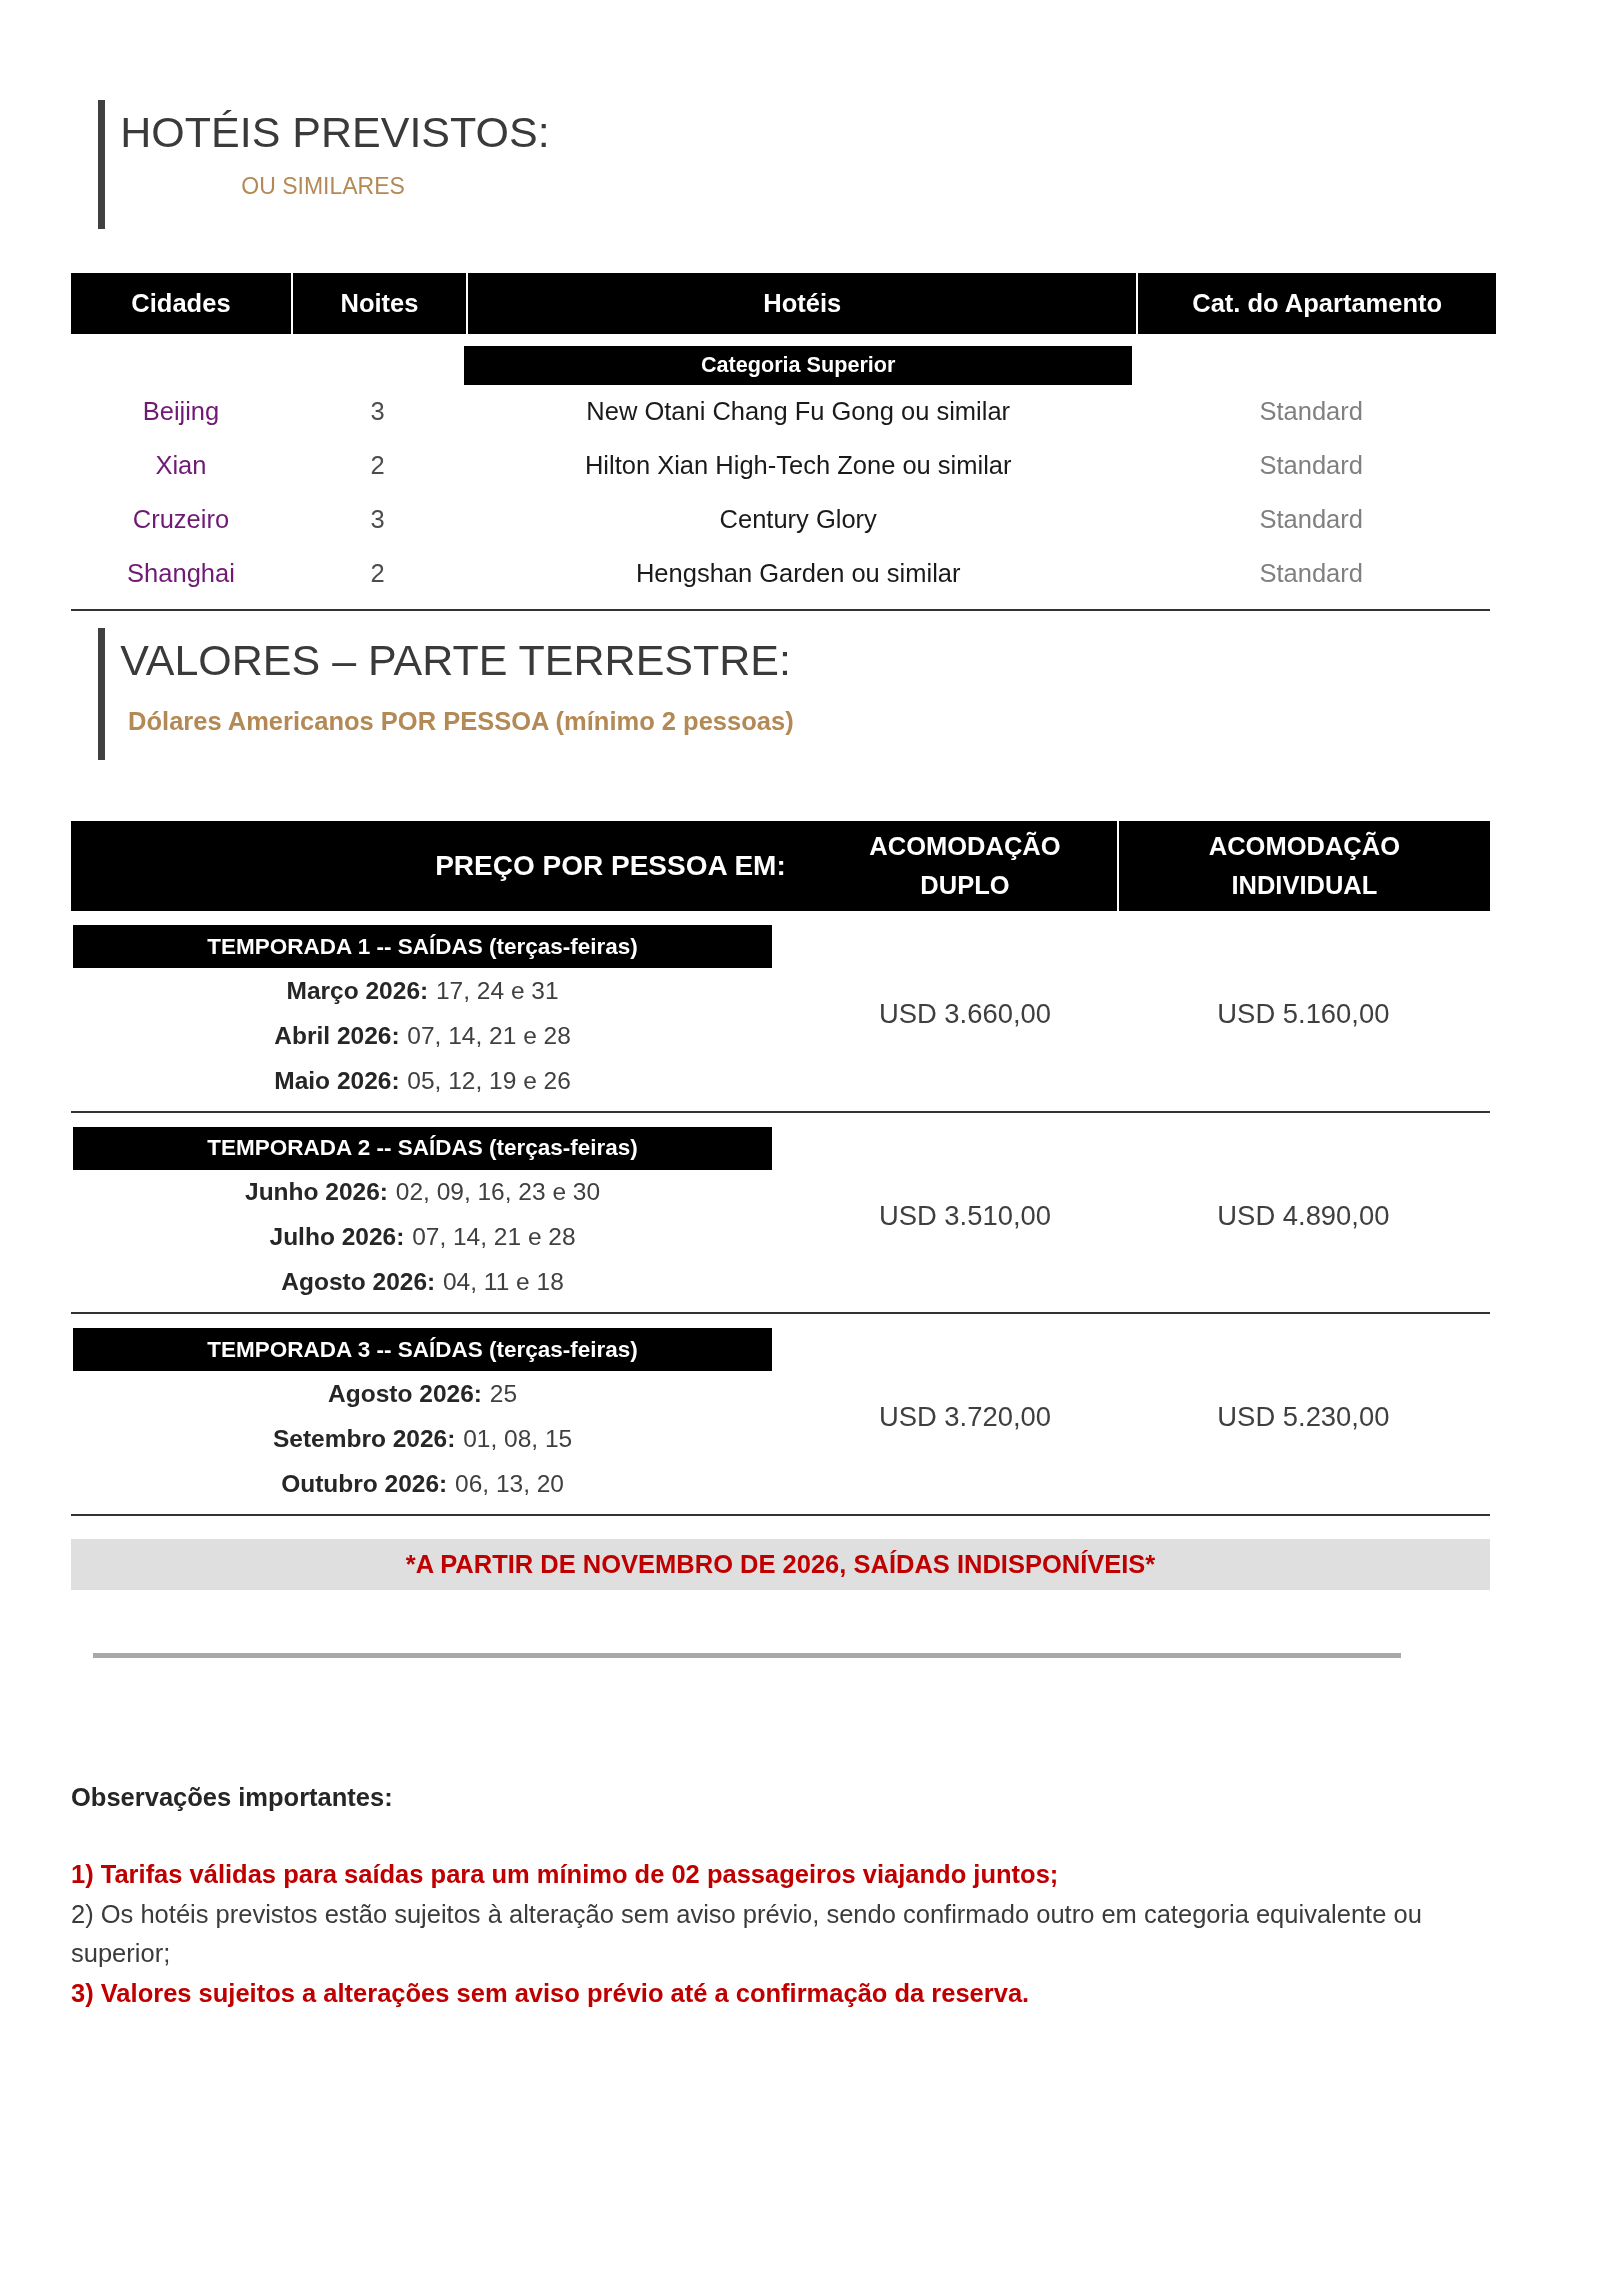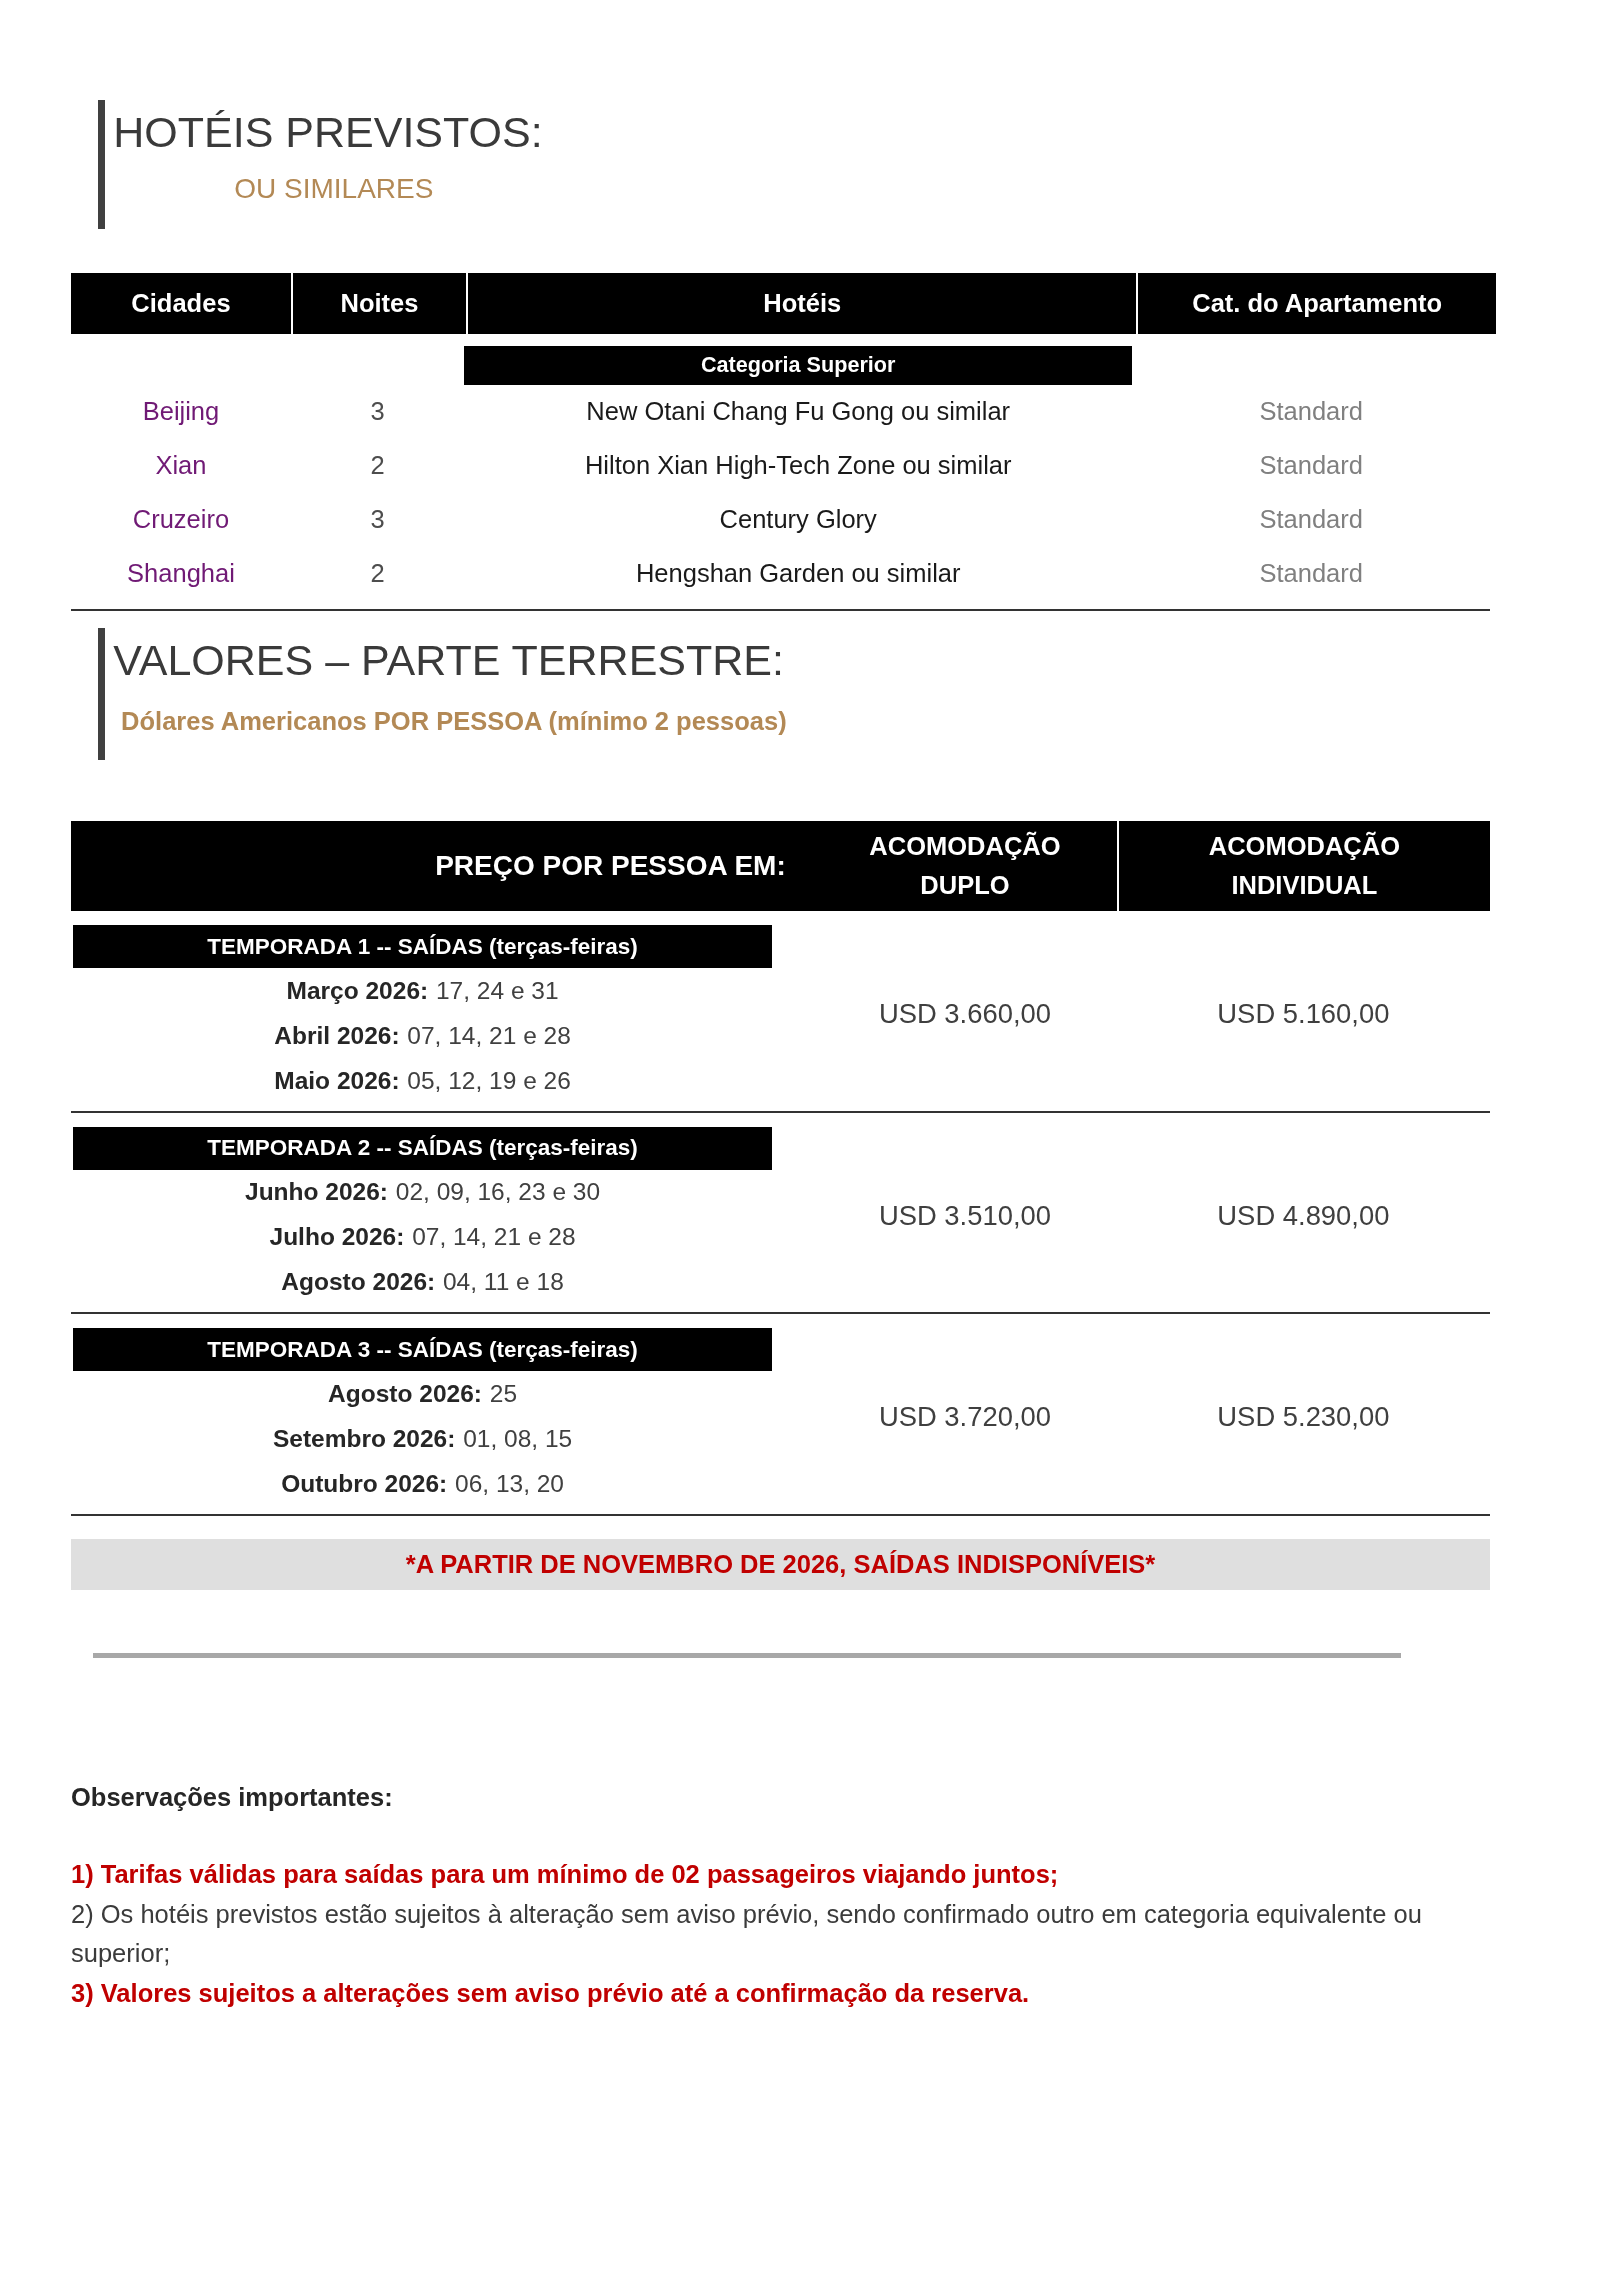--- a/index.html
+++ b/index.html
@@ -14,32 +14,32 @@
   }
   .page {
     width: 1419px;
     margin-left: 71px;
     padding-top: 100px;
   }
 
   
   .section-header { display: flex; margin-left: 27.4px; }
   .vbar { width: 6.9px; background: #404040; flex: 0 0 6.9px; }
-  .sh-body { padding-left: 8px; }
+  .sh-body { padding-left: 15px; }
   .sh-title {
     font-size: 43px;
     font-weight: normal;
     color: #3a3a3a;
     letter-spacing: 0px;
     line-height: 1.15;
     padding-top: 7.8px;
   }
   .sh1 { min-height: 129px; }
   .sh1 .sh-sub {
-    font-size: 28px;
+    font-size: 23px;
     color: #b38955;
     margin-top: 15.7px;
     margin-left: 121px;
     padding-bottom: 9.8px;
   }
   .sh2 { min-height: 132px; margin-top: 17.6px; }
   .sh2 .sh-sub {
     font-size: 25.5px;
     font-weight: bold;
     color: #b38955;

